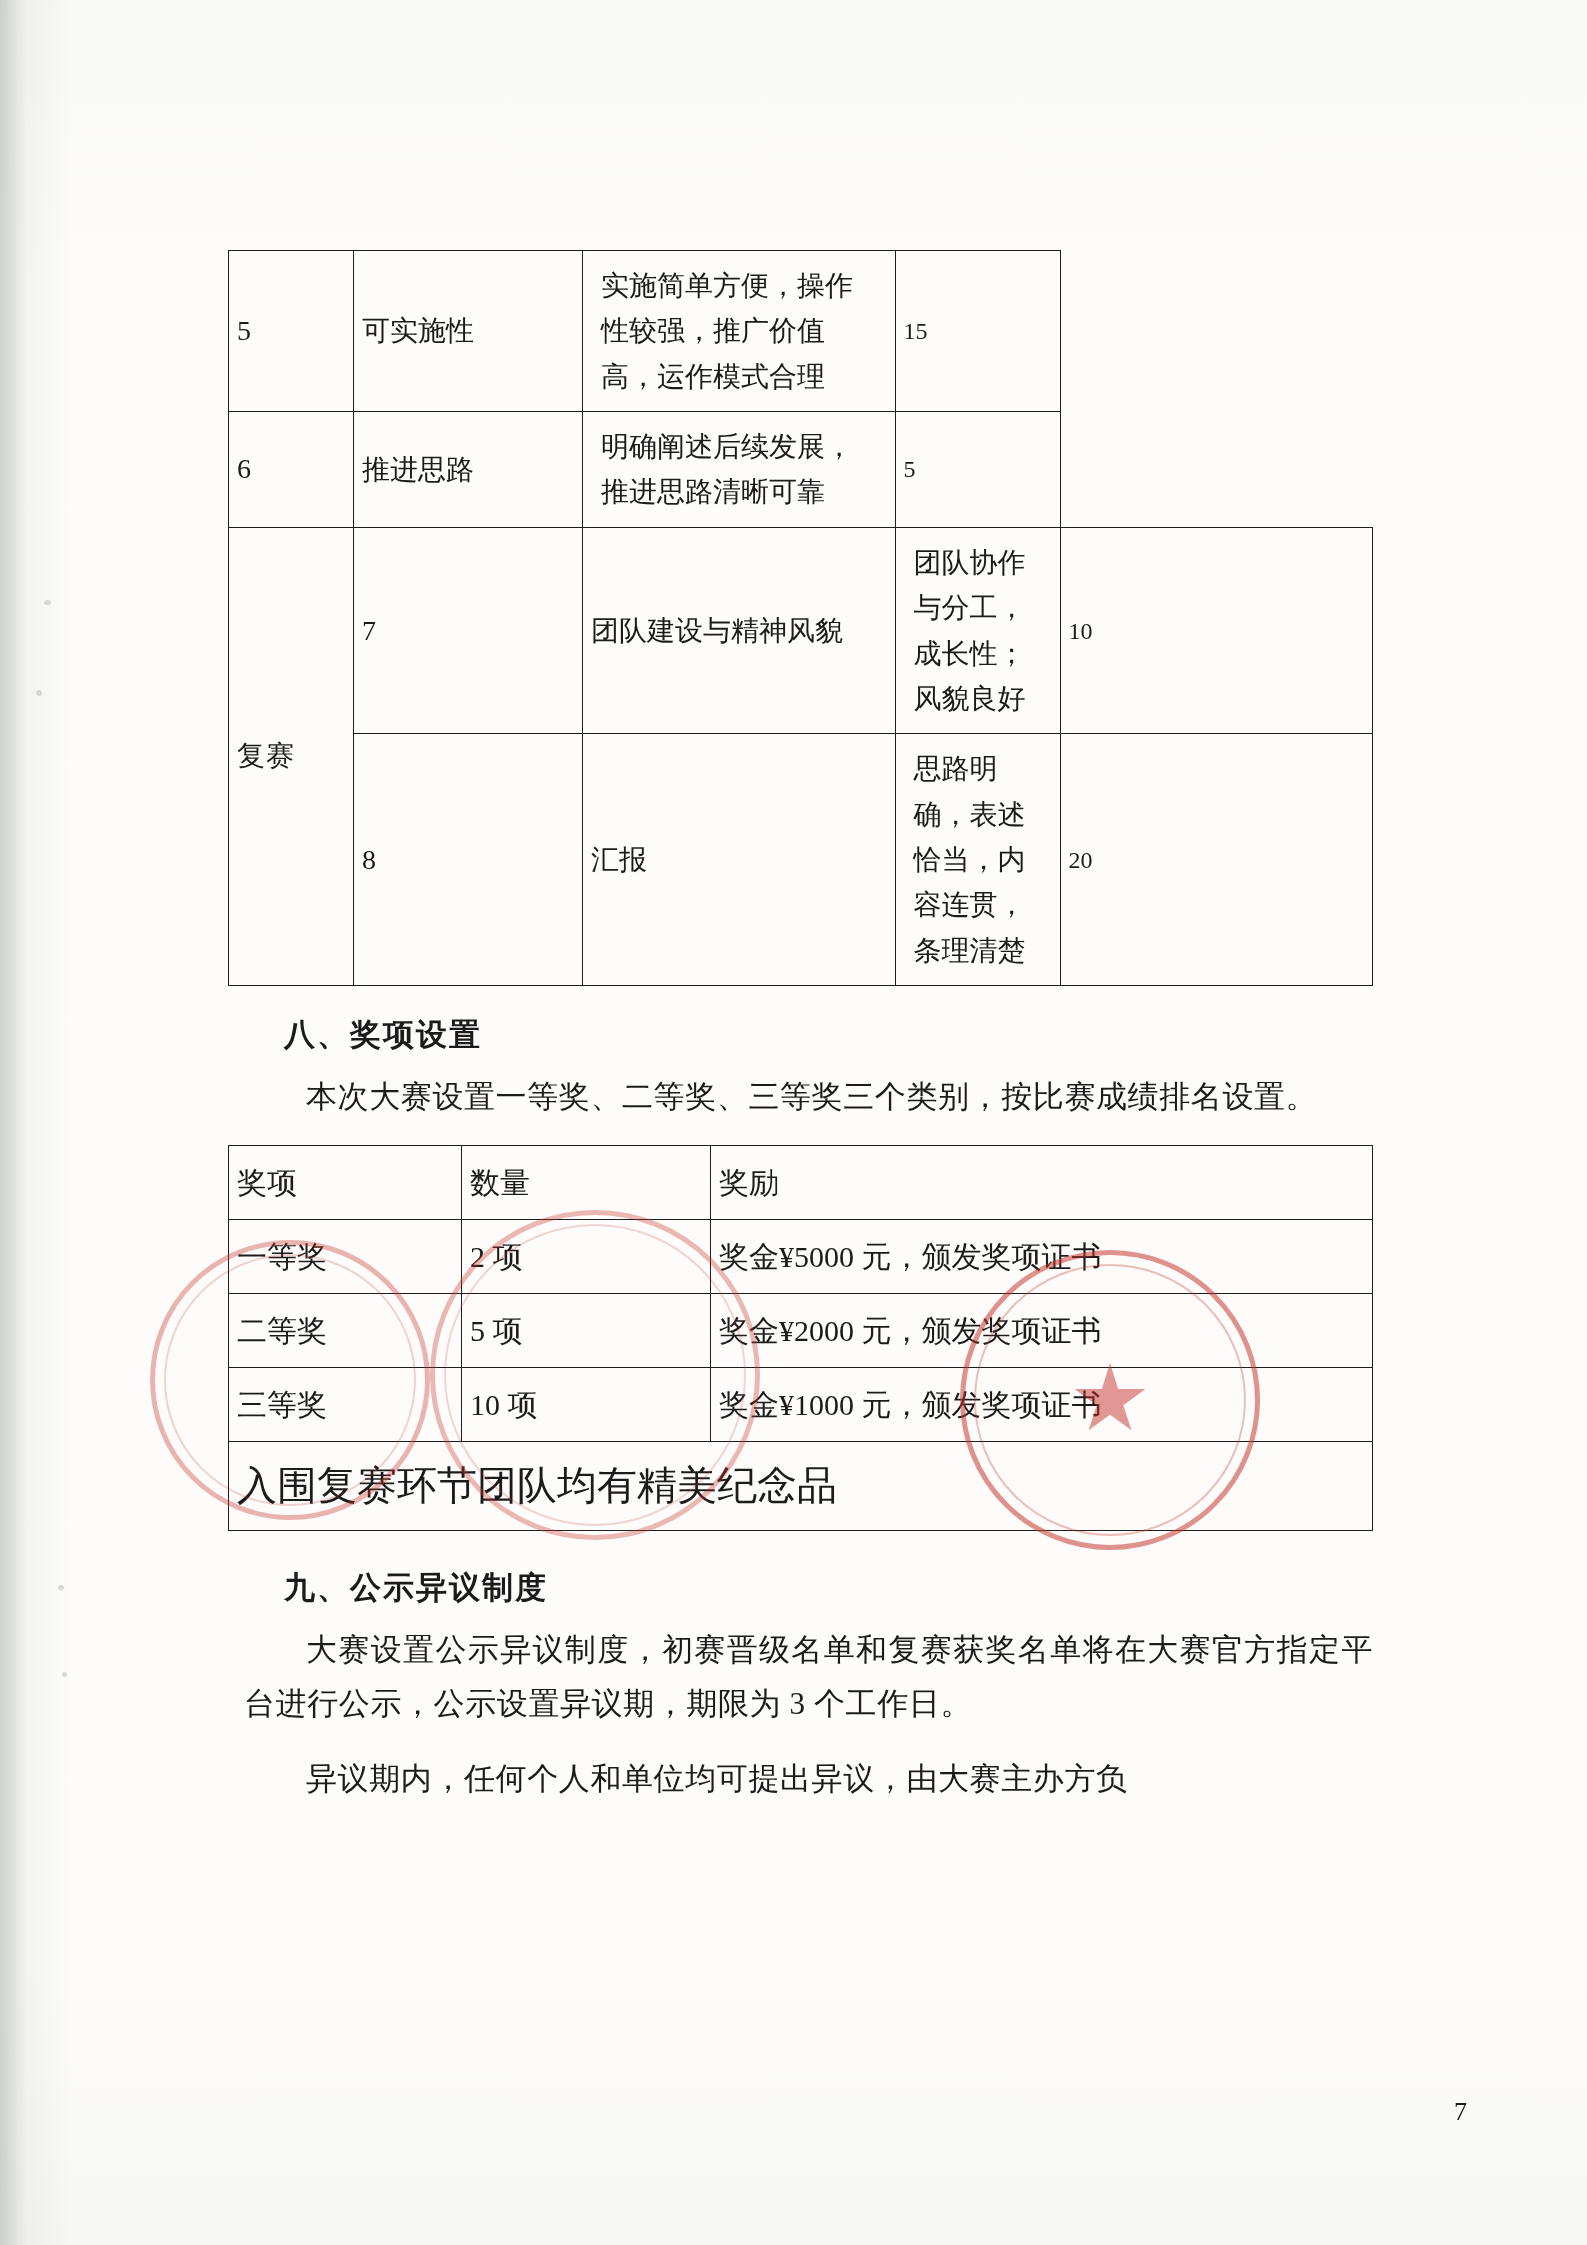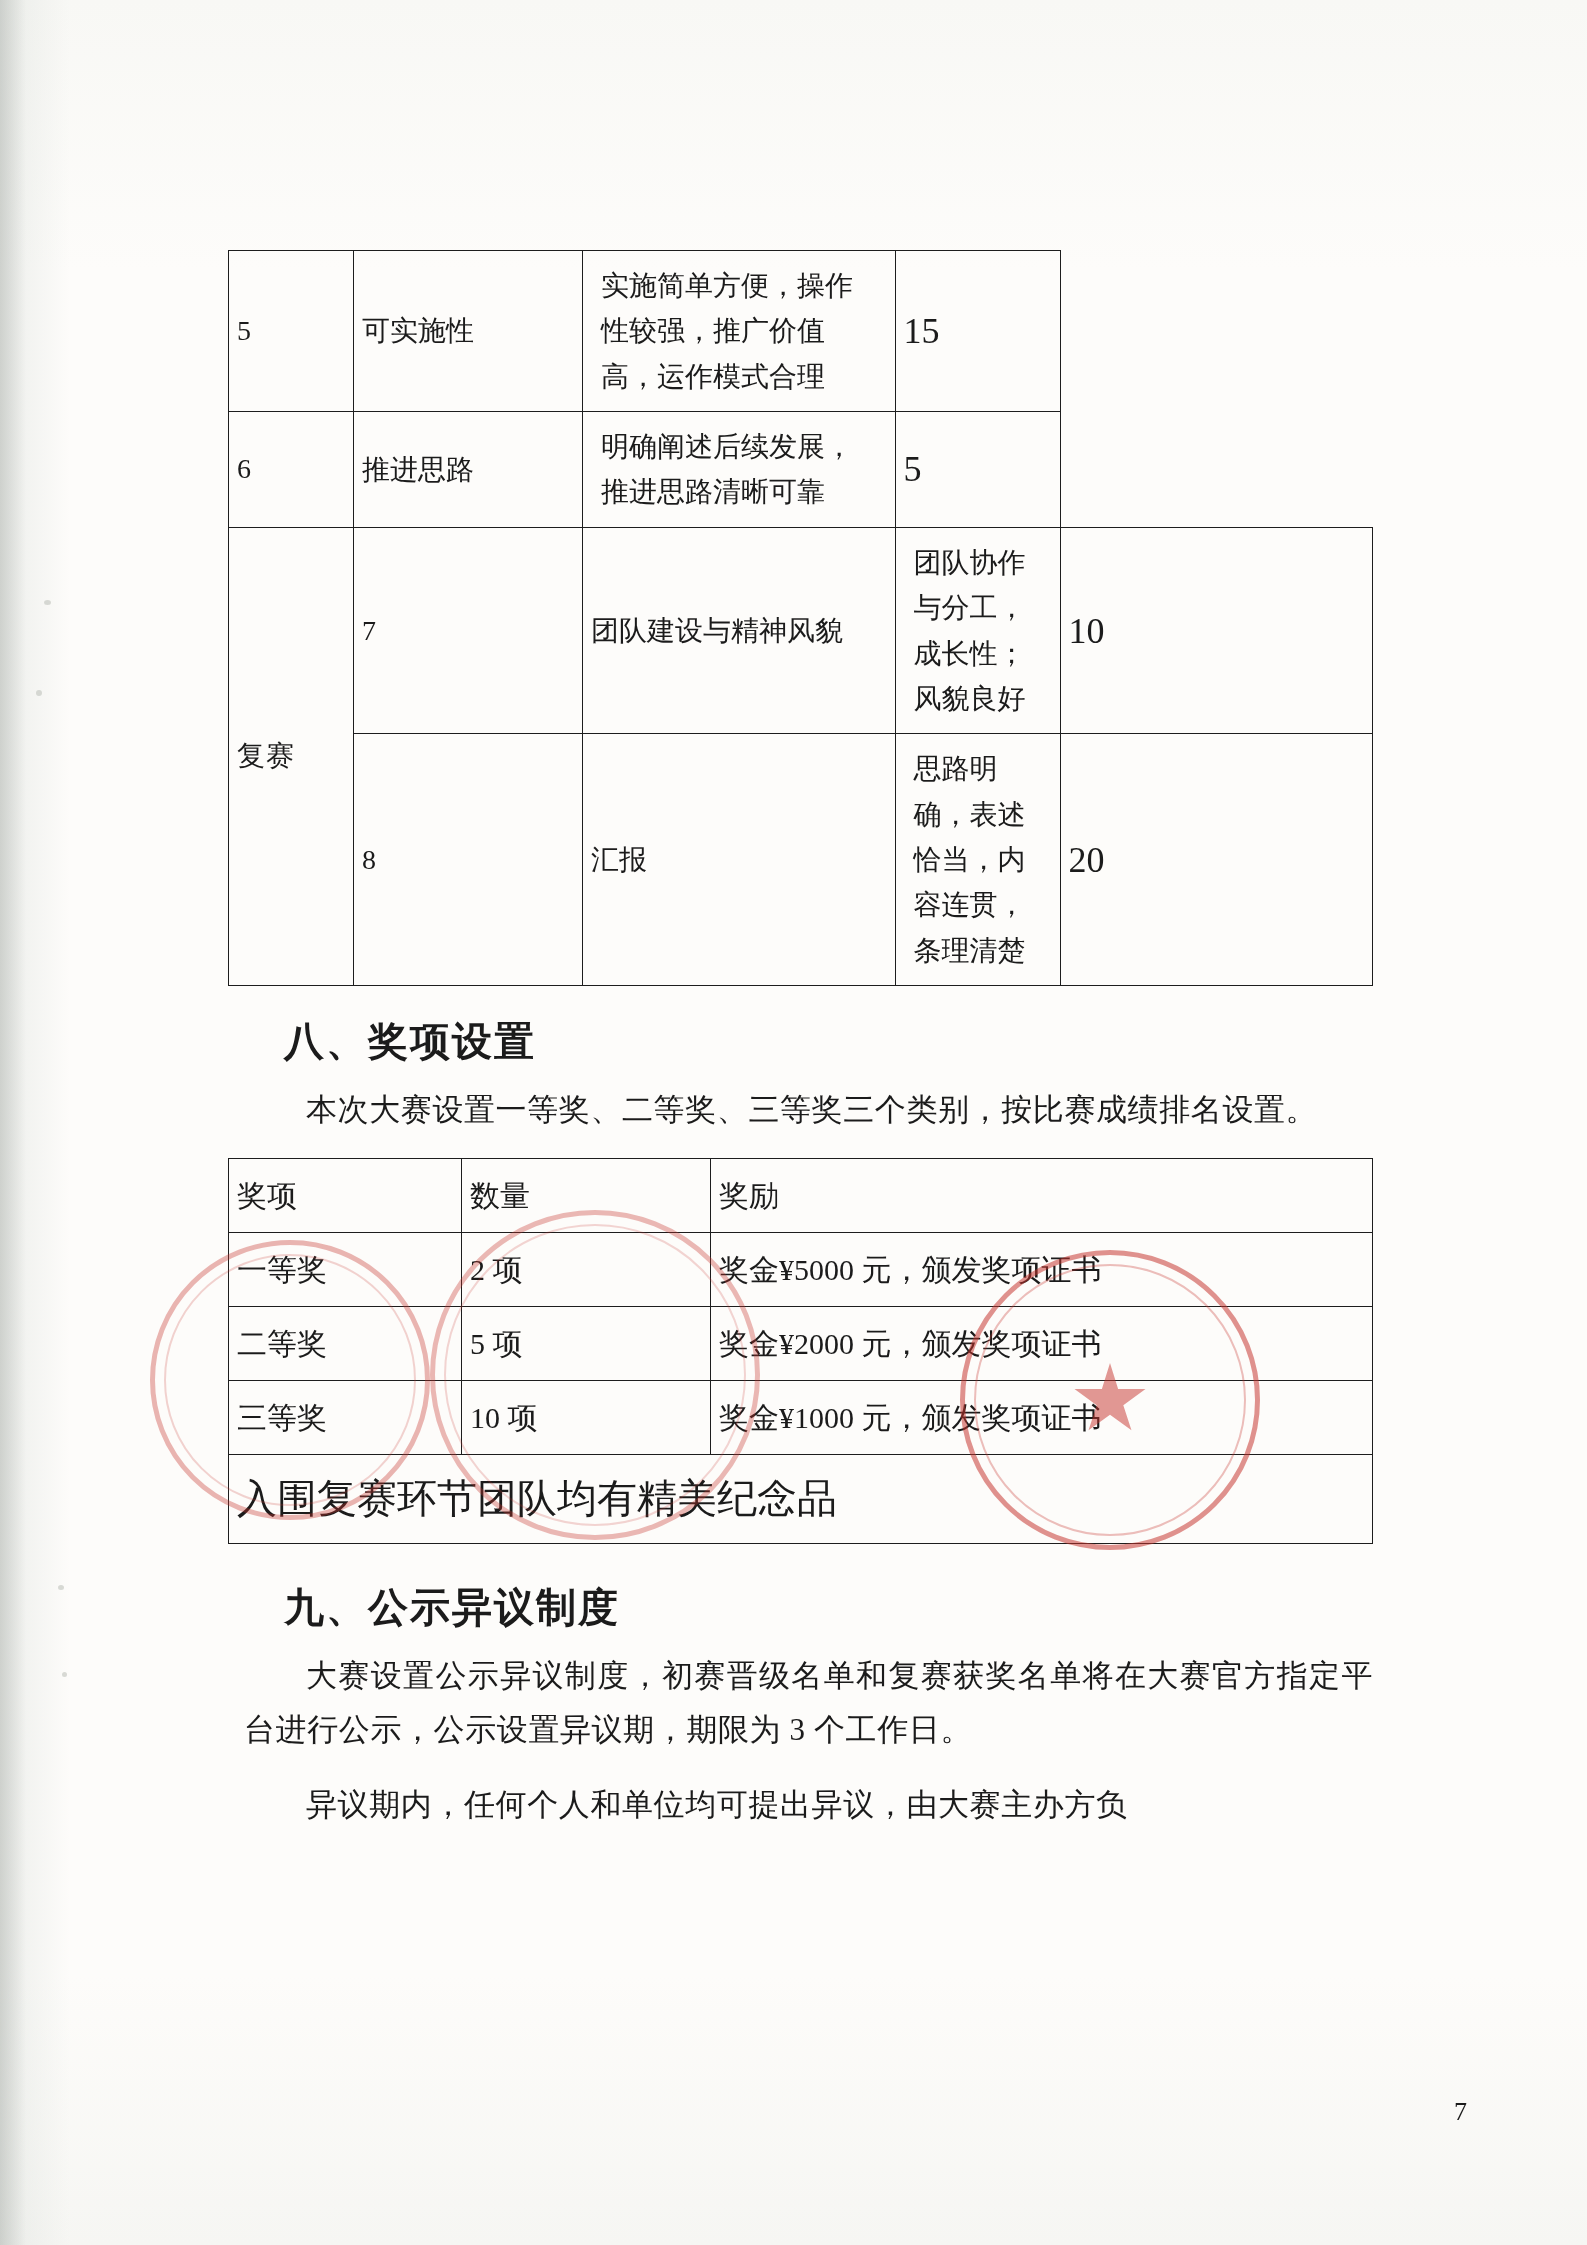--- a/index.html
+++ b/index.html
@@ -65,27 +65,27 @@
   }
 
   
   .criteria-table {
     margin-bottom: 26px;
   }
   .criteria-table .c-stage { width: 108px; font-size: 28px; letter-spacing: 1px; }
   .criteria-table .c-no    { width: 108px; font-size: 28px; }
   .criteria-table .c-item  { width: 212px; font-size: 28px; line-height: 1.55; }
   .criteria-table .c-desc  { font-size: 28px; line-height: 1.62; padding: 12px 18px; }
-  .criteria-table .c-score { width: 148px; font-size: 36px; }
+  .criteria-table .c-score { width: 148px; font-size: 24px; }
 
   
   h2.section {
     font-family: "DejaVu Sans", "Liberation Sans", sans-serif;
     font-weight: bold;
-    font-size: 40px;
+    font-size: 31px;
     letter-spacing: 2px;
     margin: 28px 0 14px 56px;
   }
   p.para {
     font-size: 31px;
     line-height: 1.72;
     margin: 0 0 10px 16px;
     text-align: justify;
     text-indent: 62px;
     letter-spacing: 0.6px;

